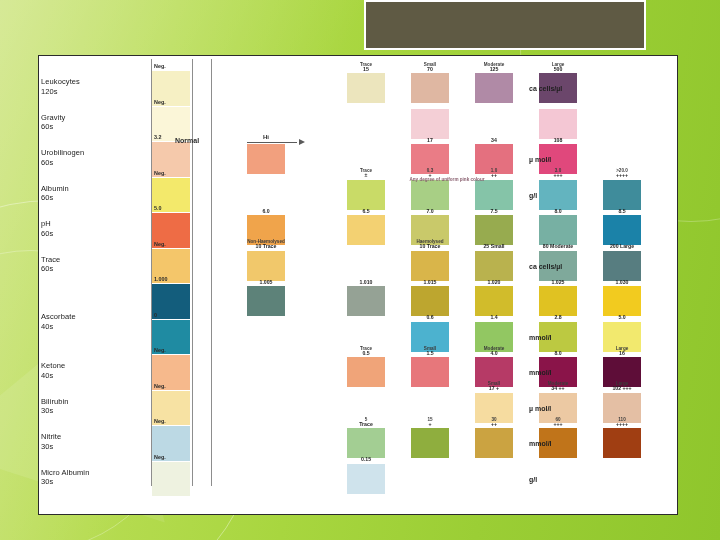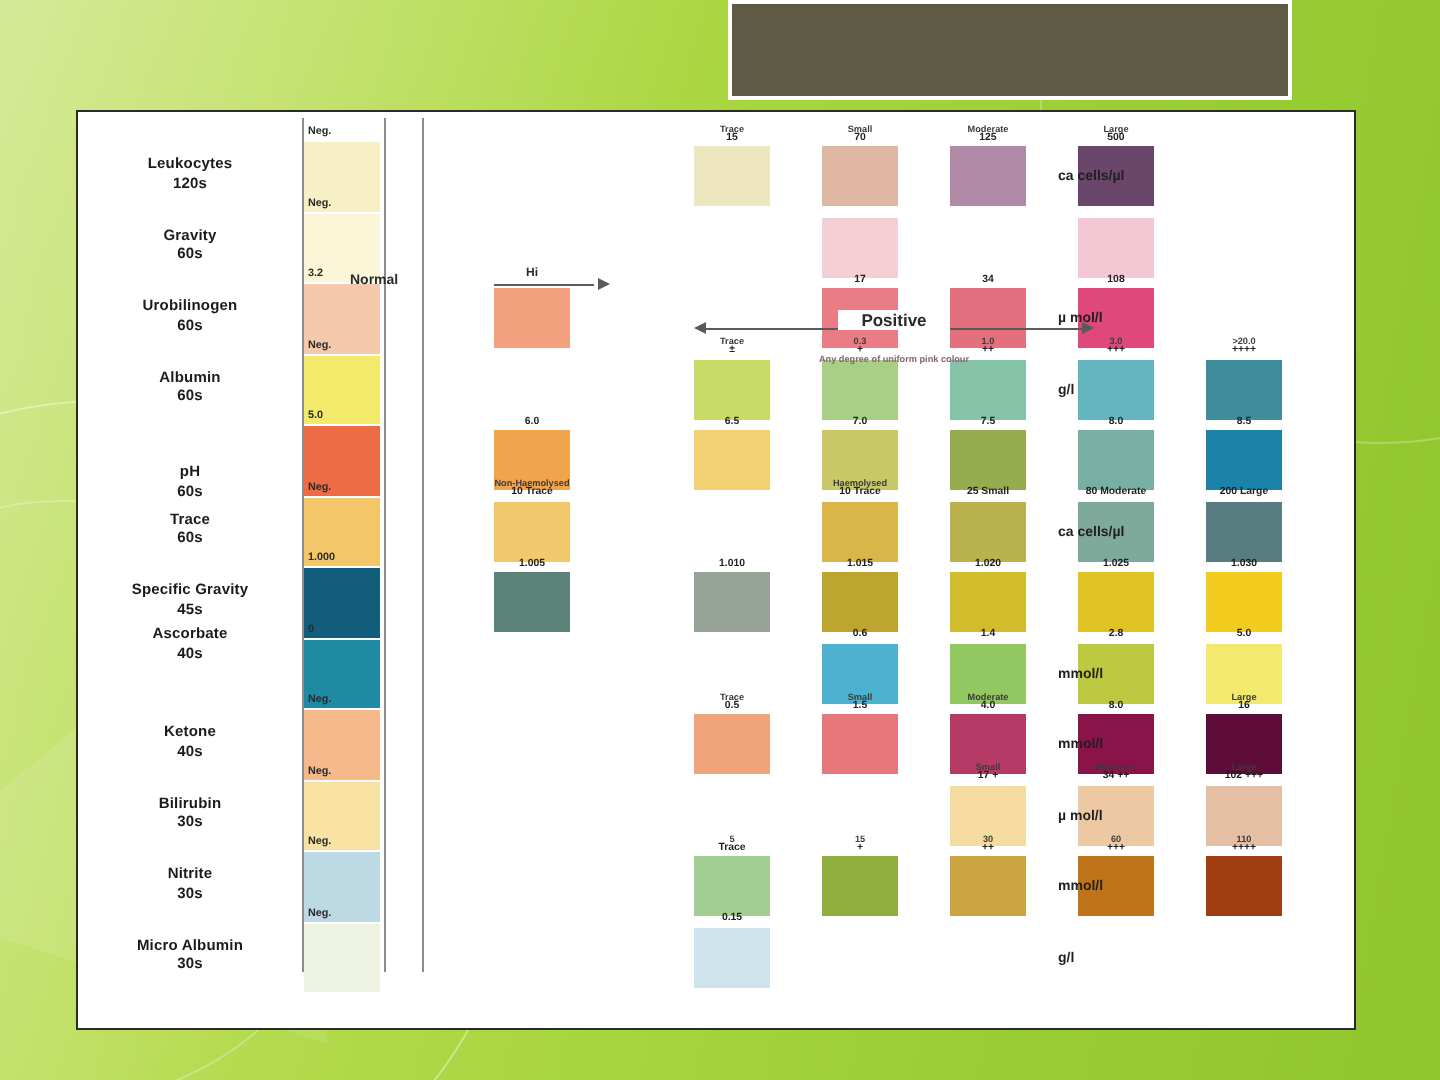--- a/index.html
+++ b/index.html
@@ -46,22 +46,22 @@
   }
 
   
   #chart{
     position:absolute;left:112px;top:3px;width:420px;height:427px;
     background:#ffffff;
   }
 
   
   .analyte{
-    position:absolute;right:0;width:108px;text-align:center;
-    font-size:7.5px;font-weight:bold;color:#1b1b1b;line-height:9.5px;
+    position:absolute;right:0;width:108px;text-align:left;
+    font-size:7.5px;font-weight:normal;color:#1b1b1b;line-height:9.5px;
     letter-spacing:0.1px;
   }
   #labels{position:absolute;left:-110px;top:0;width:108px;height:427px;}
 
   
   .patch{
     position:absolute;width:38px;height:30px;top:9px;
   }
   .patch .cap{
     position:absolute;left:50%;transform:translateX(-50%);
@@ -142,31 +142,27 @@
             <div>60s</div>
           </div>
           <div class="analyte" style="top: 89px;">
             <div>Urobilinogen</div>
             <div>60s</div>
           </div>
           <div class="analyte" style="top: 124.5px;">
             <div>Albumin</div>
             <div>60s</div>
           </div>
-          <div class="analyte" style="top: 172px;">
+          <div class="analyte" style="top: 160px;">
             <div>pH</div>
             <div>60s</div>
           </div>
           <div class="analyte" style="top: 195.5px;">
             <div>Trace</div>
             <div>60s</div>
-          </div>
-          <div class="analyte" style="top: 231px;">
-            <div>Specific Gravity</div>
-            <div>45s</div>
           </div>
           <div class="analyte" style="top: 253px;">
             <div>Ascorbate</div>
             <div>40s</div>
           </div>
           <div class="analyte" style="top: 302px;">
             <div>Ketone</div>
             <div>40s</div>
           </div>
           <div class="analyte" style="top: 337.5px;">
@@ -425,23 +421,17 @@
           <div class="unit" style="top: 416.5px;">g/l</div>
         </div>
 
       <div id="uro-normal">Normal</div>
       <div id="uro-hi">
         <div class="bar"></div>
           <div class="ar"></div>
         <div class="t">Hi</div>
       </div>
 
-      <div id="pos-bracket">
-        <div class="bar"></div>
-          <div class="ar-l"></div>
-          <div class="ar-r"></div>
-        <div class="ptxt">Positive</div>
-      </div>
       <div id="pos-note">Any degree of uniform pink colour</div>
     </div>
   </div>
 
 </div>
 
 </body></html>

